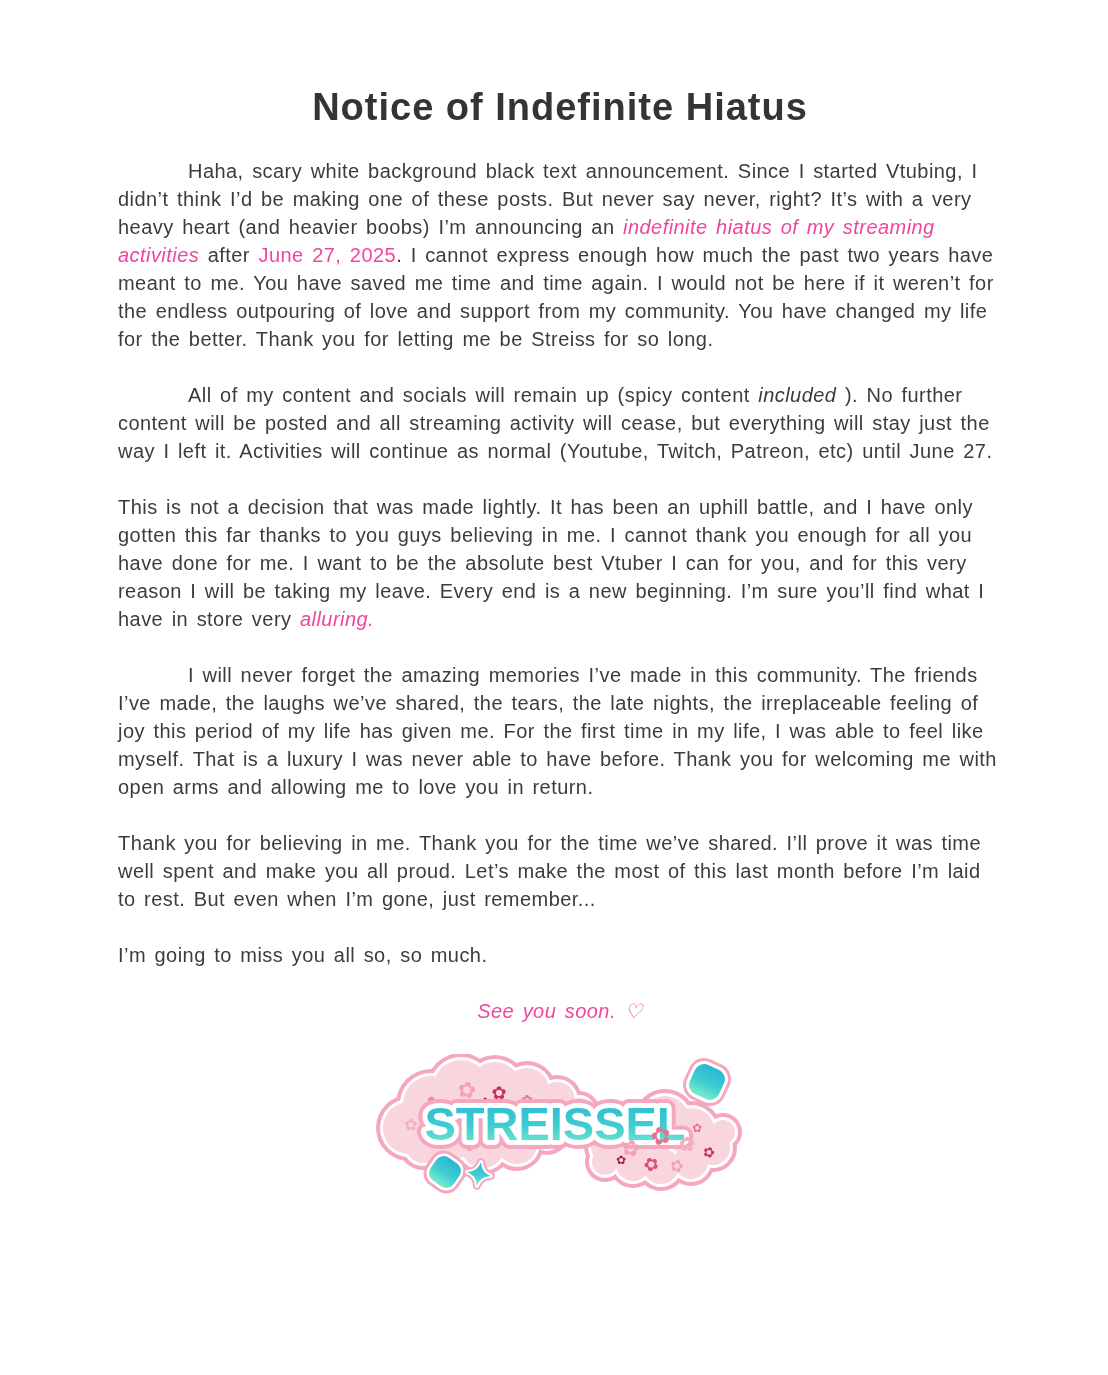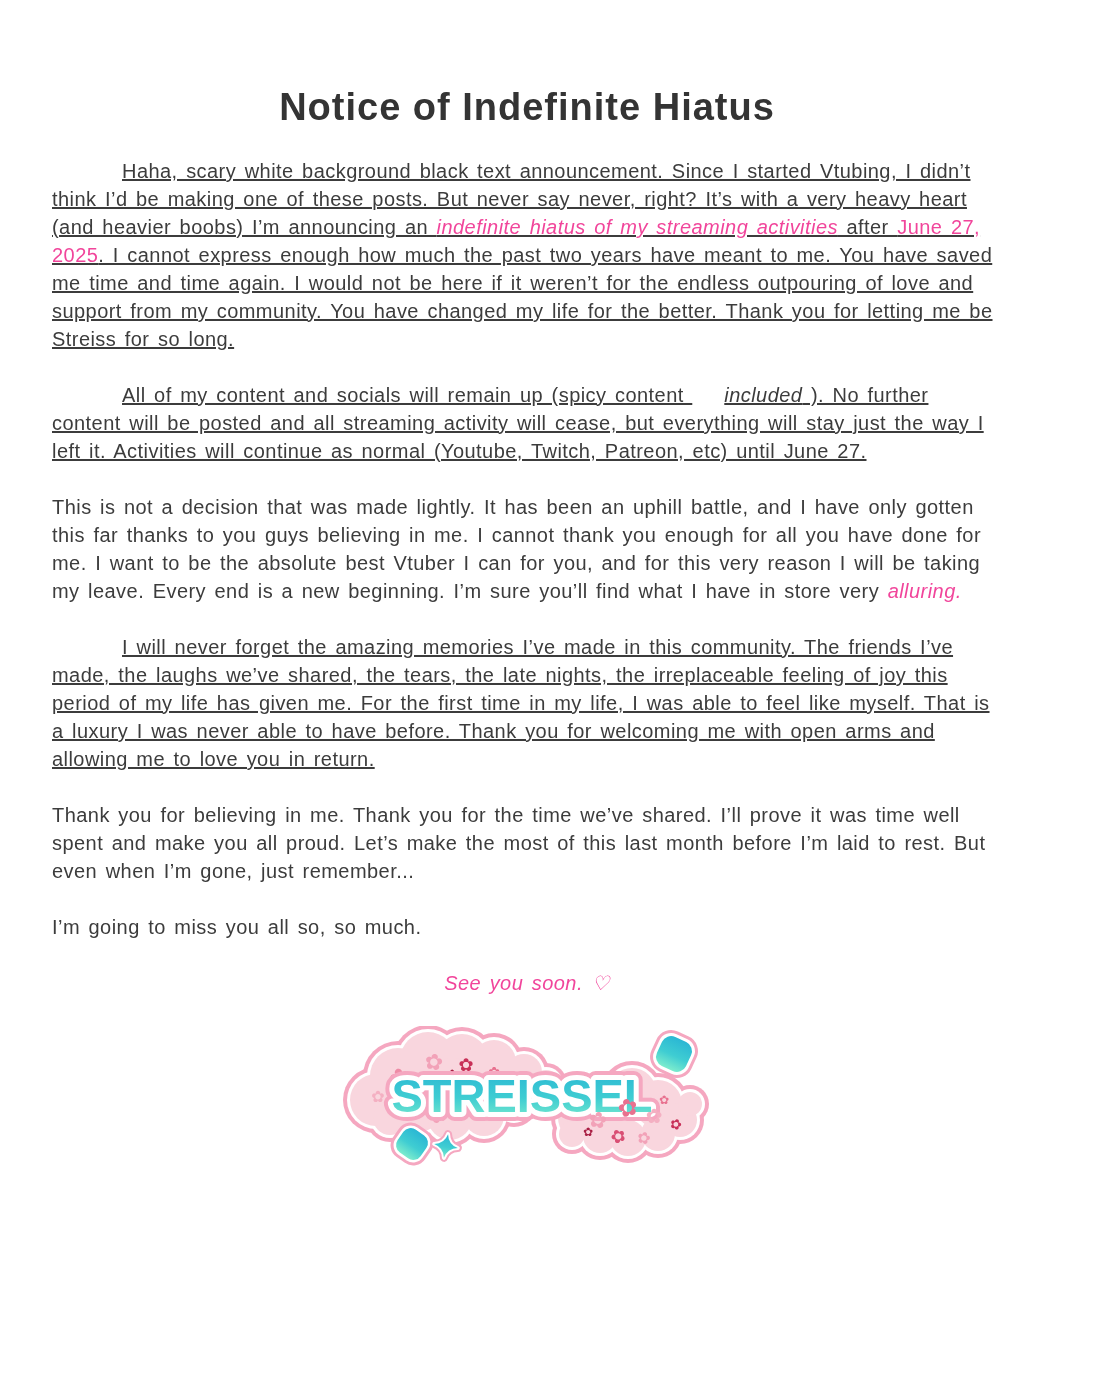--- a/index.html
+++ b/index.html
@@ -11,42 +11,42 @@
   body{
     width:1108px;
     min-height:1375px;
     font-family:"Liberation Sans", sans-serif;
     color:var(--text);
     -webkit-font-smoothing:antialiased;
   }
   .page{
     width:1108px;
     min-height:1375px;
-    padding:86px 106px 40px 52px;
+    padding:86px 106px 40px 118px;
     background:#ffffff;
   }
   h1.doc-title{
     text-align:center;
     font-size:38px;
     font-weight:bold;
     letter-spacing:1px;
     color:#343434;
     margin-bottom:28px;
   }
   .doc-body p.para{
     font-size:20px;
     line-height:28px;
     letter-spacing:0.45px;
     word-spacing:2.5px;
     margin-bottom:28px;
     text-align:left;
   }
-  .doc-body p.para.indent{ text-indent:70px;text-decoration:underline; }
+  .doc-body p.para.indent{ text-indent:70px; }
   .seg-normal{ color:var(--text); }
-  .seg-italic{ color:var(--text); font-style:italic;margin-left:32px; }
+  .seg-italic{ color:var(--text); font-style:italic; }
   .seg-pink{ color:var(--accent); }
   .seg-pink-italic{ color:var(--accent); font-style:italic; }
   p.closing{
     font-size:20px;
     line-height:28px;
     letter-spacing:0.45px;
     word-spacing:2.5px;
     text-align:center;
     margin-top:2px;
     margin-bottom:56px;

